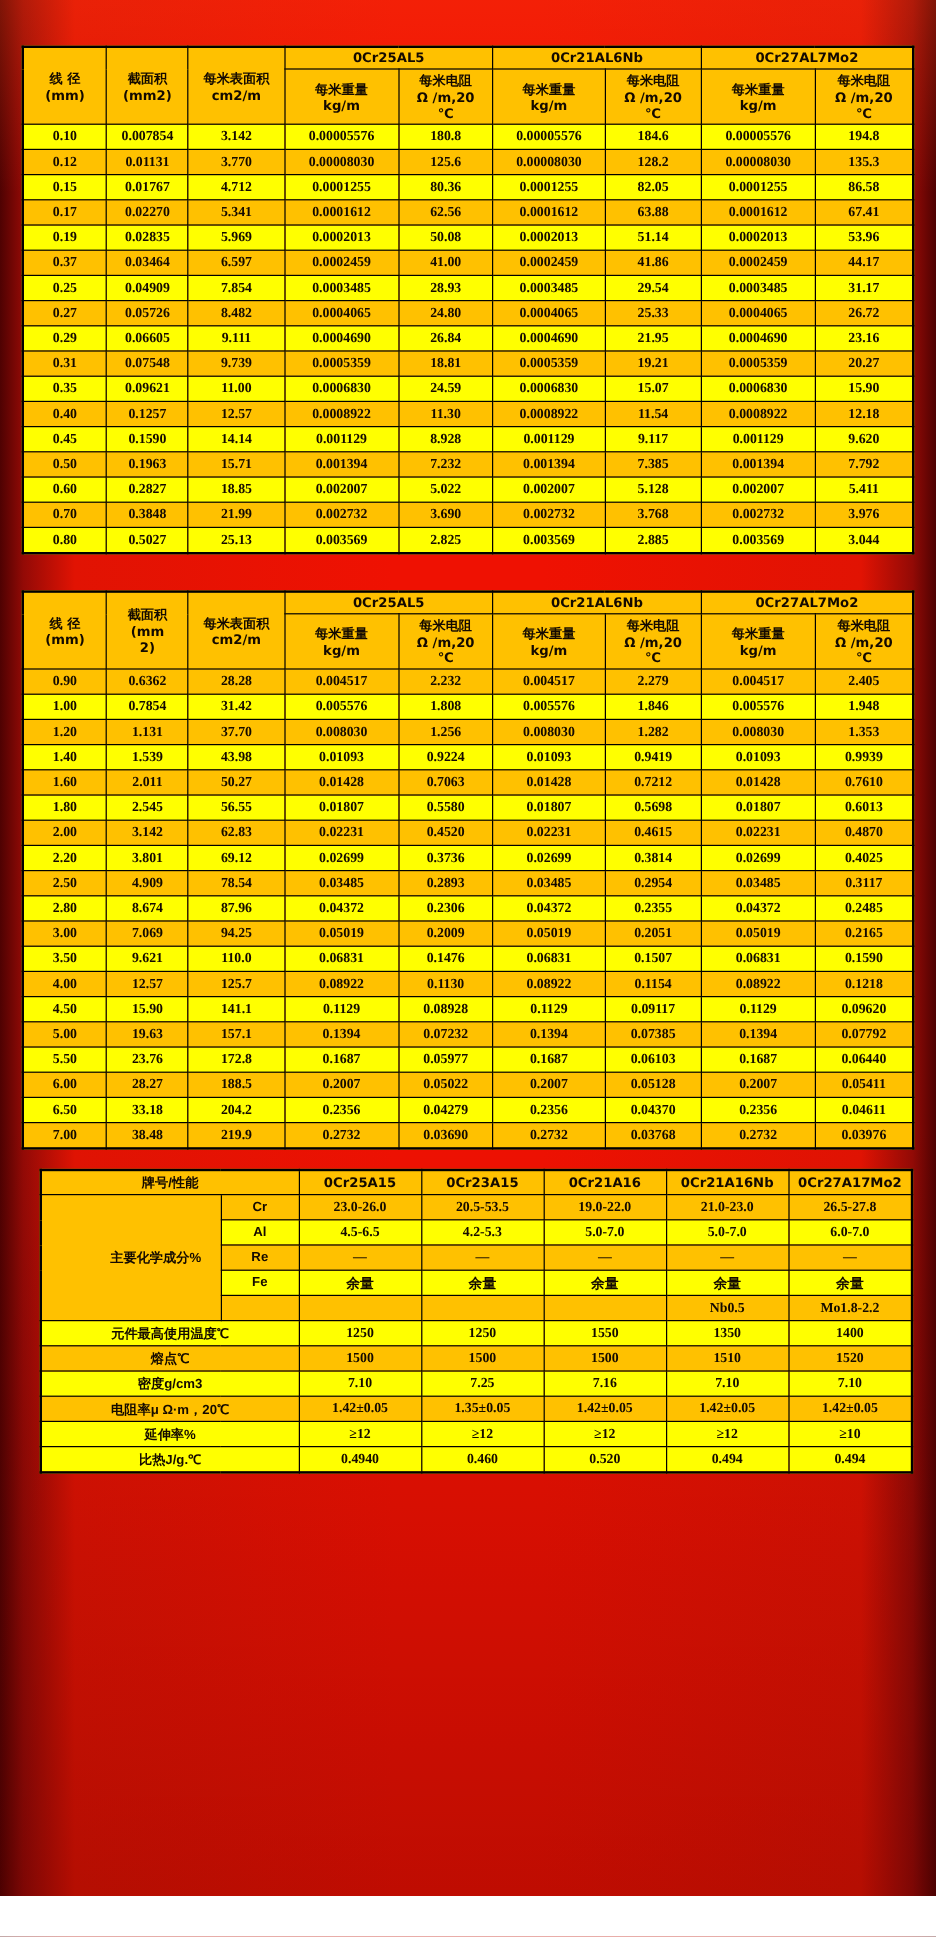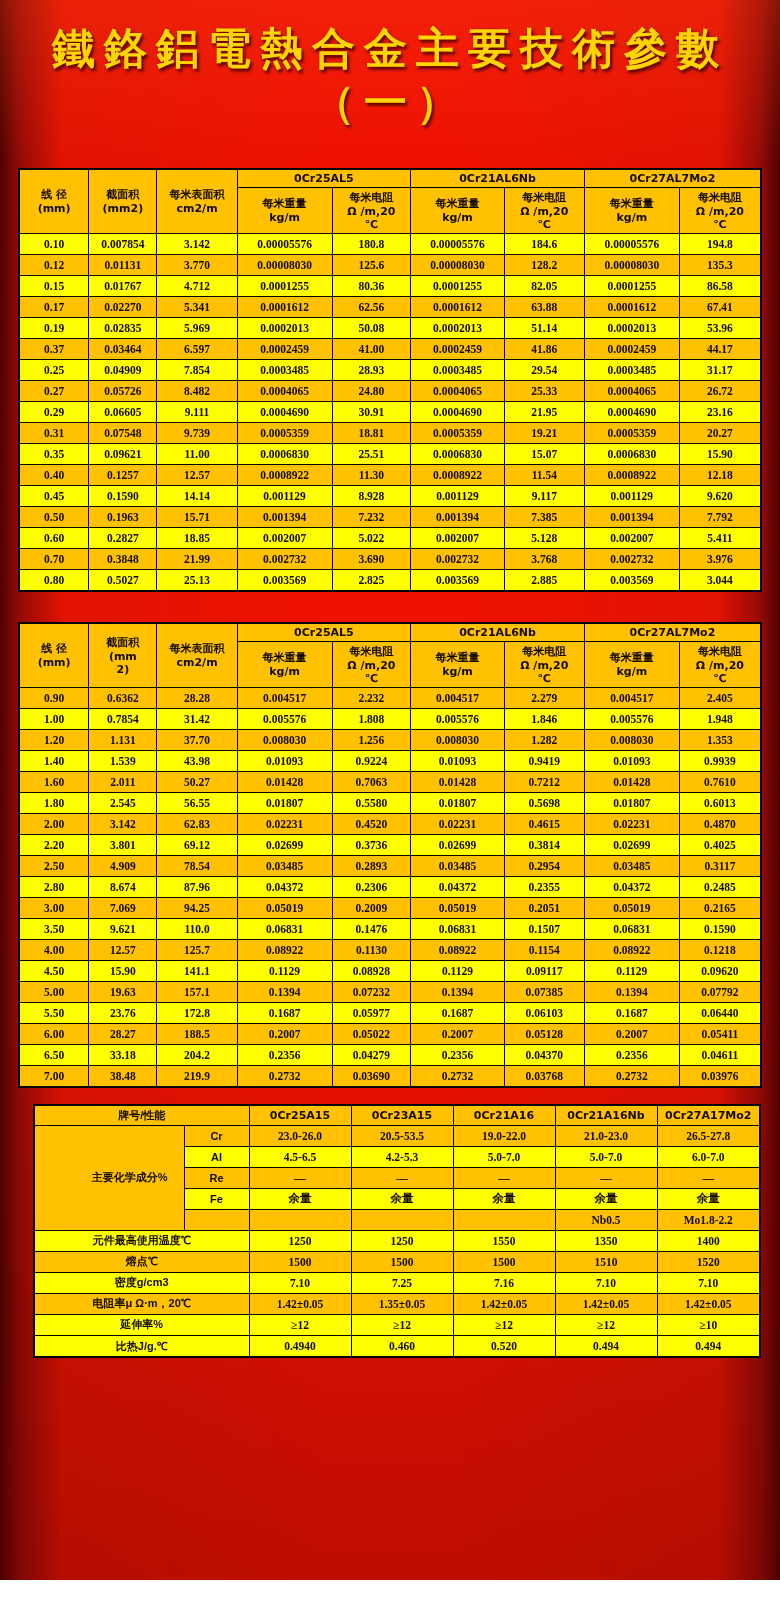--- a/index.html
+++ b/index.html
@@ -42,21 +42,20 @@
   tr.rg td, tr.rg th.rowlab{background:var(--gold,#ffc100);}
   tr.ry td, tr.ry th.rowlab{background:var(--yellow,#ffff00);}
   th.rowlab{font-family:Liberation Sans, sans-serif;}
   th.chemlabel{background:var(--gold,#ffc100);padding-left:42px;}
   .bottom-strip{position:absolute;left:0;bottom:0;width:780px;height:34px;background:#ffffff;}
 </style>
 </head>
 <body>
 
 <div class="page">
-  <h1 class="sec-title t1">鐵鉻鋁電熱合金主要技術參數（一）</h1>
   <table class="param-table" id="table1">
       <colgroup>
         <col style="width: 9.4%;">
         <col style="width: 9.2%;">
         <col style="width: 10.8%;">
         <col style="width: 12.8%;">
         <col style="width: 10.6%;">
         <col style="width: 12.6%;">
         <col style="width: 10.8%;">
         <col style="width: 12.8%;">
@@ -179,21 +178,21 @@
           <td>0.0004065</td>
           <td>25.33</td>
           <td>0.0004065</td>
           <td>26.72</td>
         </tr>
         <tr class="ry">
           <td>0.29</td>
           <td>0.06605</td>
           <td>9.111</td>
           <td>0.0004690</td>
-          <td>30.91</td>
+          <td>26.84</td>
           <td>0.0004690</td>
           <td>21.95</td>
           <td>0.0004690</td>
           <td>23.16</td>
         </tr>
         <tr class="rg">
           <td>0.31</td>
           <td>0.07548</td>
           <td>9.739</td>
           <td>0.0005359</td>
@@ -201,21 +200,21 @@
           <td>0.0005359</td>
           <td>19.21</td>
           <td>0.0005359</td>
           <td>20.27</td>
         </tr>
         <tr class="ry">
           <td>0.35</td>
           <td>0.09621</td>
           <td>11.00</td>
           <td>0.0006830</td>
-          <td>25.51</td>
+          <td>24.59</td>
           <td>0.0006830</td>
           <td>15.07</td>
           <td>0.0006830</td>
           <td>15.90</td>
         </tr>
         <tr class="rg">
           <td>0.40</td>
           <td>0.1257</td>
           <td>12.57</td>
           <td>0.0008922</td>

